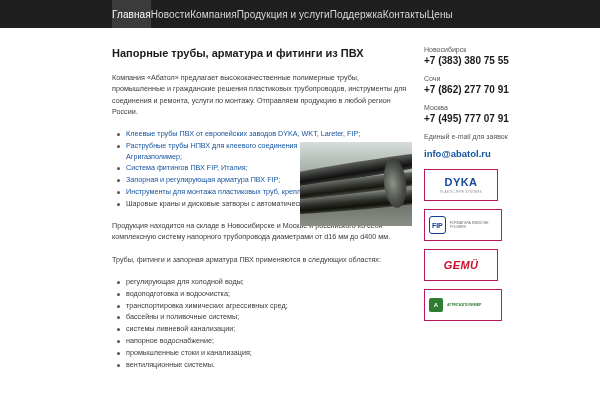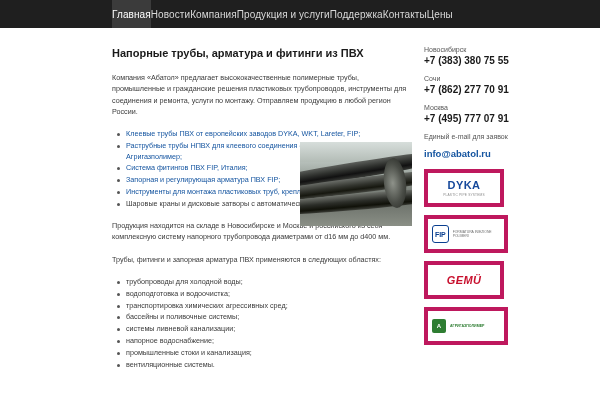--- a/index.html
+++ b/index.html
@@ -176,21 +176,21 @@
     color: #1555a0;
     margin: 8px 0 10px 0;
   }
   .brands {
     margin-top: 6px;
   }
   .brand {
     width: 72px;
     height: 30px;
     background: #ffffff;
-    border: 4px solid #be185d;
+    border: 1px solid #be185d;
     margin-bottom: 8px;
     display: flex;
     flex-direction: column;
     align-items: center;
     justify-content: center;
   }
   .brand .bname {
     font-size: 11px;
     font-weight: bold;
     letter-spacing: 0.4px;
@@ -256,21 +256,21 @@
       <li class="link">Система фитингов ПВХ FIP, Италия;</li>
       <li class="link">Запорная и регулирующая арматура ПВХ FIP;</li>
       <li class="link">Инструменты для монтажа пластиковых труб, крепление;</li>
       <li>Шаровые краны и дисковые затворы с автоматическими приводами.</li>
     </ul>
 
     <p class="para">Продукция находится на складе в Новосибирске и Москве и российского из себя комплексную систему напорного трубопровода диаметрами от d16 мм до d400 мм.</p>
     <p class="para">Трубы, фитинги и запорная арматура ПВХ применяются в следующих областях:</p>
 
     <ul class="bullets">
-      <li>трубопроводы для холодной воды;</li>
+      <li>регулирующая для холодной воды;</li>
       <li>водоподготовка и водоочистка;</li>
       <li>транспортировка химических агрессивных сред;</li>
       <li>бассейны и поливочные системы;</li>
       <li>системы ливневой канализации;</li>
       <li>напорное водоснабжение;</li>
       <li>промышленные стоки и канализация;</li>
       <li>вентиляционные системы.</li>
     </ul>
   </div>
 

